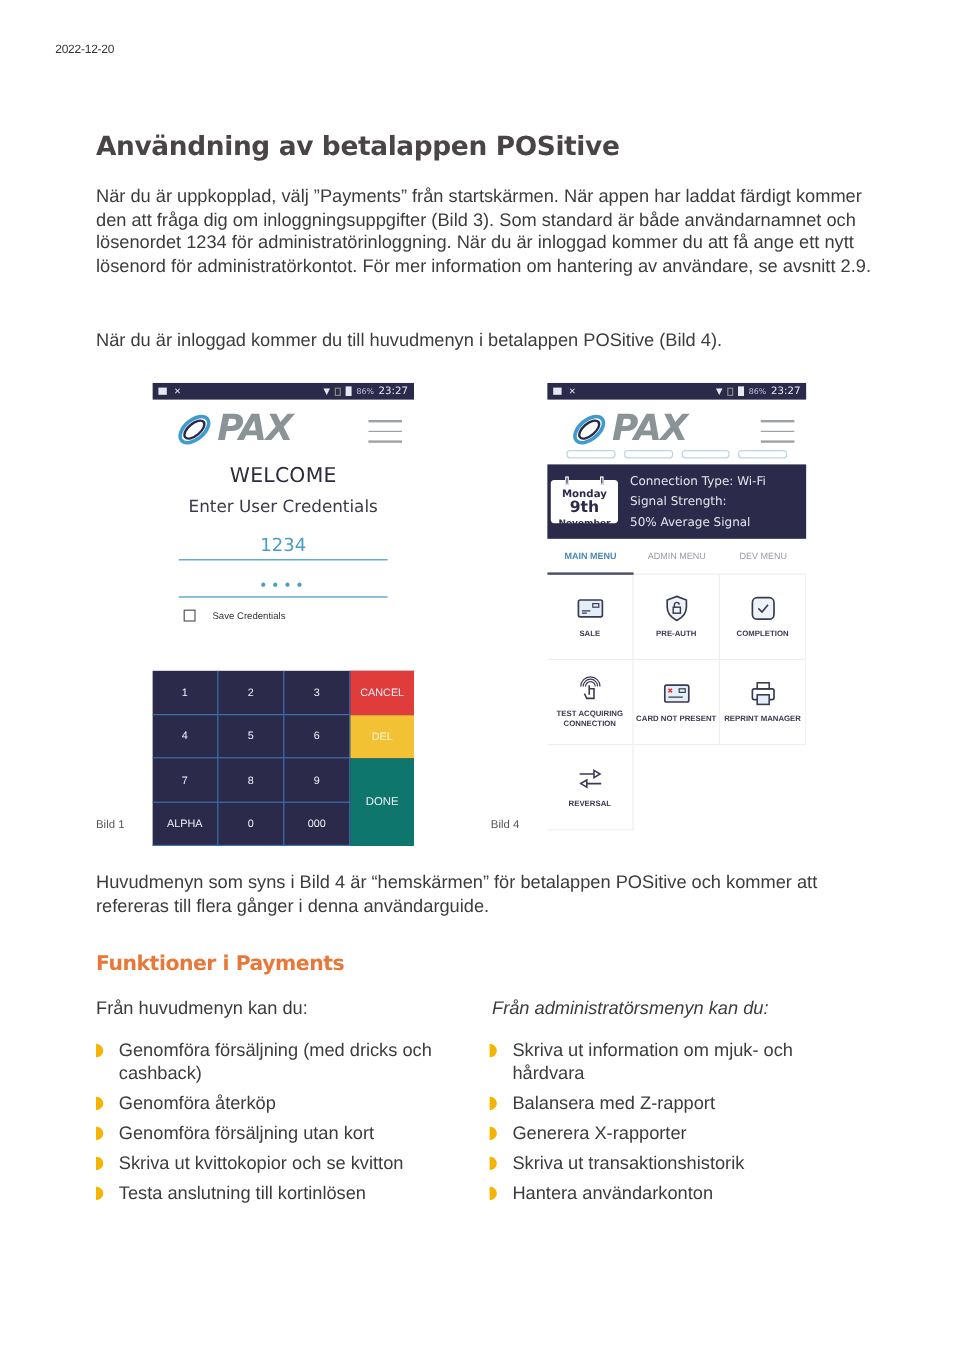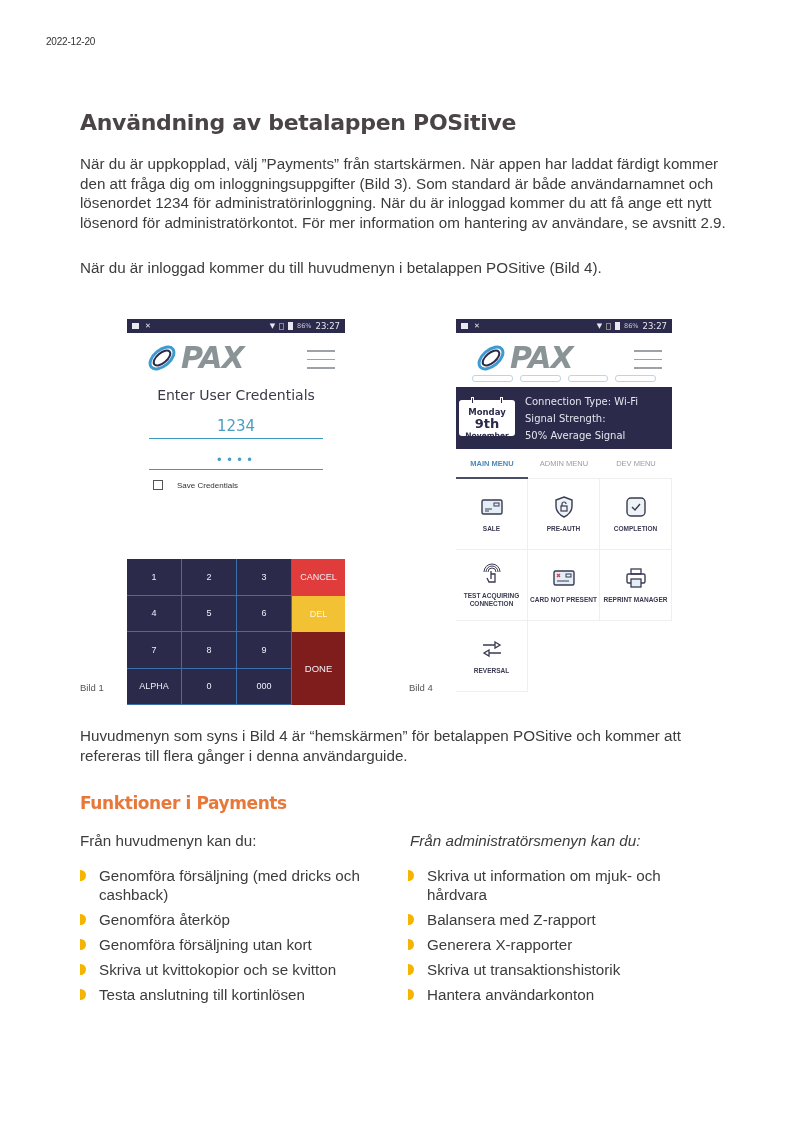--- a/index.html
+++ b/index.html
@@ -5,21 +5,21 @@
   * { box-sizing: border-box; margin: 0; padding: 0; }
   html, body { width: 800px; height: 1132px; background: #ffffff; overflow: hidden; }
   body { position: relative; font-family: "Liberation Sans", sans-serif; color: #3a3a3a; }
 
   .date { position: absolute; left: 46px; top: 36px; font-size: 10px; color: #333; letter-spacing: -0.2px; }
 
   .h1 { position: absolute; left: 80px; top: 110px; font-family: "DejaVu Sans", sans-serif; font-size: 22px; font-weight: bold; color: #4a4446; letter-spacing: -0.3px; }
 
   .para { position: absolute; left: 80px; width: 650px; font-size: 15.2px; line-height: 19.5px; color: #3c3c3c; }
   .p1 { top: 154px; }
-  .p2 { top: 258px; }
+  .p2 { top: 274px; }
   .p3 { top: 726px; }
 
   
   .phone { position: absolute; background: #fff; overflow: hidden; font-family: "DejaVu Sans", sans-serif; }
   .phone3 { left: 127px; top: 319px; width: 218px; height: 386px; }
   .phone4 { left: 456px; top: 319px; width: 216px; height: 386px; }
 
   .statusbar { height: 14px; background: #2b2a4a; color: #e8e8f0; display: flex; align-items: center; padding: 0 5px; font-size: 8px; }
   .statusbar .sb-left { display: flex; gap: 6px; align-items: center; flex: 1; }
   .statusbar .sb-right { display: flex; gap: 4px; align-items: center; }
@@ -44,21 +44,21 @@
   .field { margin: 0 22px 0 22px; text-align: center; border-bottom: 1.5px solid #3f98bd; color: #4a9ec4; }
   .field-user { margin-top: 14px; font-size: 15px; padding-bottom: 3px; }
   .field-pass { margin-top: 14px; font-size: 12px; padding-bottom: 2px; letter-spacing: 3px; }
   .save-row { display: flex; align-items: center; margin: 10px 0 0 26px; font-size: 8px; color: #333; font-family: "Liberation Sans", sans-serif; }
   .checkbox { width: 10px; height: 10px; border: 1px solid #555; margin-right: 14px; }
 
   .keypad { position: absolute; left: 0; top: 240px; width: 218px; height: 146px; display: grid; grid-template-columns: 55px 55px 55px 53px; grid-template-rows: repeat(4, 36.5px); background: #2b2a4a; font-family: "Liberation Sans", sans-serif; }
   .key { display: flex; align-items: center; justify-content: center; color: #f0f0f8; font-size: 9px; border-right: 1px solid #3d6fae; border-bottom: 1px solid #3d6fae; }
   .key-cancel { background: #e03c3c; border: none; }
   .key-del { background: #f3c134; color: #fff6dc; border: none; }
-  .key-done { background: #7f1d1d; grid-row: 3 / span 2; grid-column: 4; border: none; font-size: 9.5px; }
+  .key-done { background: #0f766e; grid-row: 3 / span 2; grid-column: 4; border: none; font-size: 9.5px; }
 
   
   .tabs-placeholder { display: flex; gap: 7px; padding: 0 16px; margin-top: -4px; }
   .tabs-placeholder span { flex: 1; height: 7px; border: 1px solid #bcd5e3; border-radius: 3px; }
   .info-banner { margin-top: 5px; height: 62px; background: #2b2a4a; display: flex; align-items: center; }
   .calendar { width: 56px; height: 36px; background: #fff; border-radius: 3px; margin-left: 3px; position: relative; text-align: center; color: #2b2a4a; font-weight: bold; }
   .cal-ring { position: absolute; top: -3px; width: 3px; height: 7px; background: #2b2a4a; border: 1px solid #fff; }
   .cal-day { font-size: 8.5px; margin-top: 7px; }
   .cal-num { font-size: 13px; line-height: 14px; }
   .cal-month { font-size: 7.5px; text-decoration: underline; }
@@ -119,20 +119,21 @@
         <ellipse cx="17" cy="13" rx="10" ry="5" transform="rotate(-40 17 13)" fill="none" stroke="#2b2a4a" stroke-width="2"></ellipse>
       </svg>
       <span class="pax-text">PAX</span>
     </div>
     <div class="hamburger">
         <span></span>
         <span></span>
         <span></span>
       </div>
   </div>
+  <div class="welcome">WELCOME</div>
   <div class="enter-creds">Enter User Credentials</div>
   <div class="field field-user">1234</div>
   <div class="field field-pass">••••</div>
   <div class="save-row">
     <span class="checkbox"></span>
     <span>Save Credentials</span>
   </div>
   <div class="keypad">
     <div class="key">1</div>
     <div class="key">2</div>

